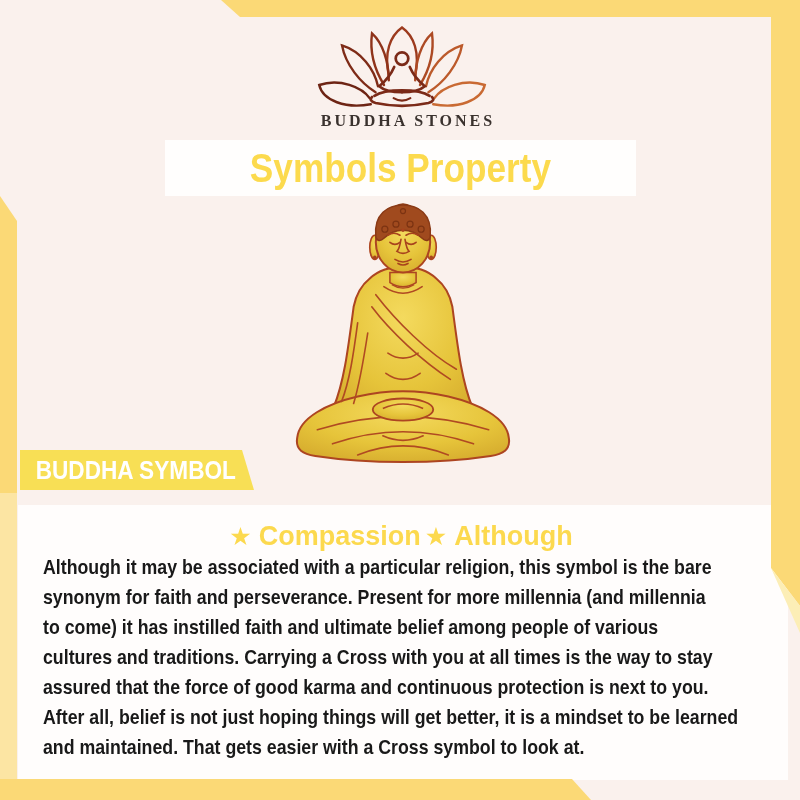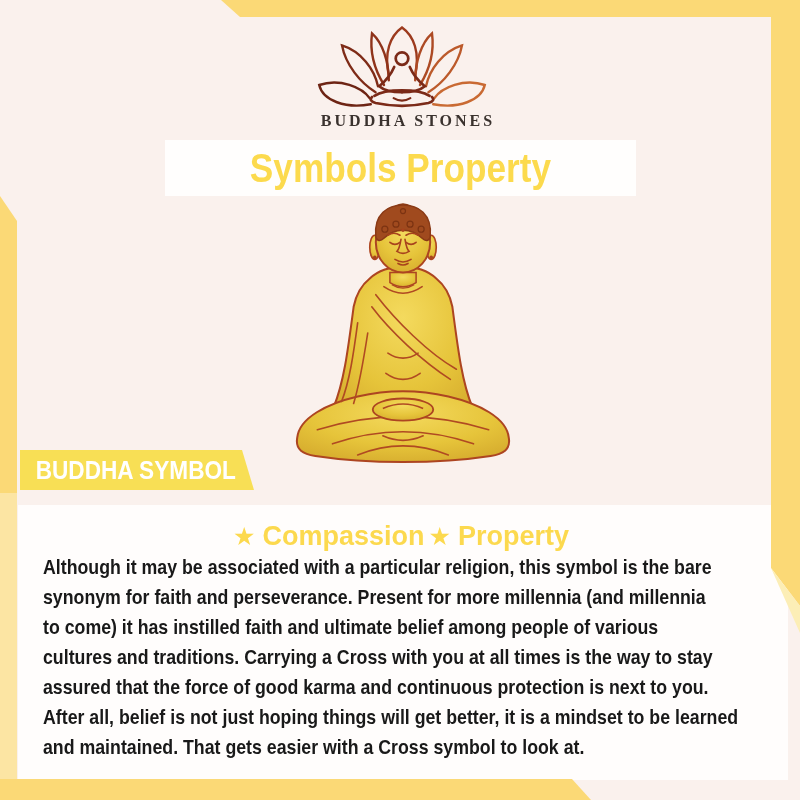--- a/index.html
+++ b/index.html
@@ -150,21 +150,21 @@
     </g>
     <circle cx="115" cy="28" r="1.7" fill="#a8431d"></circle>
   </svg>
 
   <div class="ribbon">
     <div class="ribbon-label">BUDDHA SYMBOL</div>
   </div>
 
   <div class="panel">
     <div class="properties">
-      <span class="star">★</span><span class="word">Compassion</span><span class="star">★</span><span class="word">Property</span>
+      <span class="star">★</span><span class="word">Compassion</span><span class="star">★</span><span class="word">Although</span>
     </div>
     <div class="paragraph">
         <div class="line">Although it may be associated with a particular religion, this symbol is the bare</div>
         <div class="line">synonym for faith and perseverance. Present for more millennia (and millennia</div>
         <div class="line">to come) it has instilled faith and ultimate belief among people of various</div>
         <div class="line">cultures and traditions. Carrying a Cross with you at all times is the way to stay</div>
         <div class="line">assured that the force of good karma and continuous protection is next to you.</div>
         <div class="line">After all, belief is not just hoping things will get better, it is a mindset to be learned</div>
         <div class="line">and maintained. That gets easier with a Cross symbol to look at.</div>
       </div>

